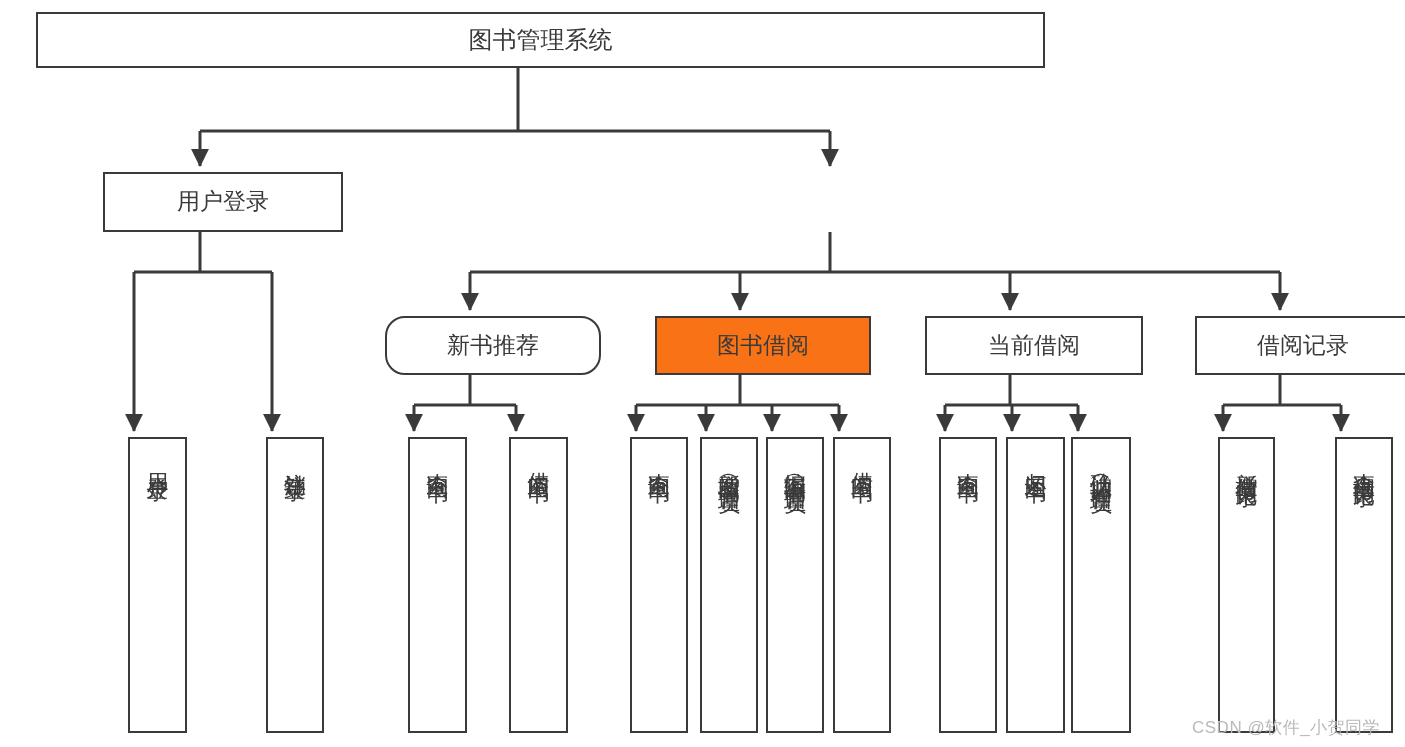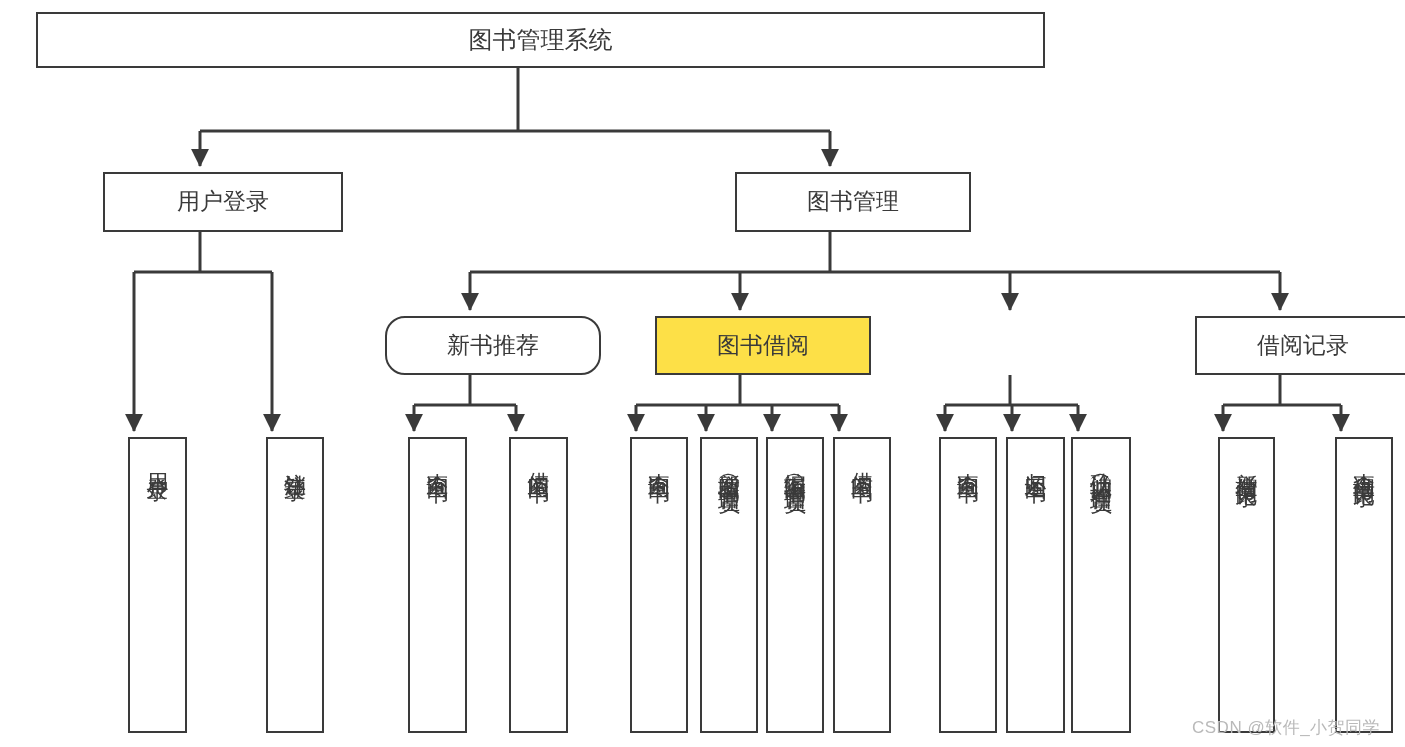--- a/index.html
+++ b/index.html
@@ -125,29 +125,29 @@
     </g>
   </svg>
 
   <div class="node horiz root" style="left: 13px; top: 12px; width: 1009px; height: 56px; border-color: rgb(58, 58, 58); background: rgb(255, 255, 255);">
     <span class="label" style="color: rgb(58, 58, 58);">图书管理系统</span>
   </div>
 
   <div class="node horiz" style="left: 80px; top: 172px; width: 240px; height: 60px; border-color: rgb(58, 58, 58); background: rgb(255, 255, 255);">
     <span class="label" style="color: rgb(58, 58, 58);">用户登录</span>
   </div>
-  <div class="node horiz" style="left: 712px; top: 172px; width: 236px; height: 60px; border-color: rgb(58, 58, 58); background: rgb(255, 255, 255);">
-    <span class="label" style="color: rgb(58, 58, 58);">图书管理</span>
-  </div>
 
   <div class="node horiz" style="left: 362px; top: 316px; width: 216px; height: 59px; border-color: rgb(58, 58, 58); background: rgb(255, 255, 255); border-radius: 20px;">
     <span class="label" style="color: rgb(58, 58, 58);">新书推荐</span>
   </div>
-  <div class="node horiz" style="left: 632px; top: 316px; width: 216px; height: 59px; border-color: rgb(58, 58, 58); background: #fde047;">
+  <div class="node horiz" style="left: 632px; top: 316px; width: 216px; height: 59px; border-color: rgb(58, 58, 58); background: #f97316;">
     <span class="label" style="color: rgb(58, 58, 58);">图书借阅</span>
+  </div>
+  <div class="node horiz" style="left: 902px; top: 316px; width: 218px; height: 59px; border-color: rgb(58, 58, 58); background: rgb(255, 255, 255);">
+    <span class="label" style="color: rgb(58, 58, 58);">当前借阅</span>
   </div>
   <div class="node horiz" style="left: 1172px; top: 316px; width: 216px; height: 59px; border-color: rgb(58, 58, 58); background: rgb(255, 255, 255); align-items: center;">
     <span class="label" style="color: rgb(58, 58, 58);">借阅记录</span>
   </div>
 
   <div class="node vert" style="left: 105px; top: 437px; width: 59px; height: 296px; border-color: rgb(58, 58, 58); background: rgb(255, 255, 255);">
     <span class="label" style="color: rgb(58, 58, 58);">用户登录</span>
   </div>
   <div class="node vert" style="left: 243px; top: 437px; width: 58px; height: 296px; border-color: rgb(58, 58, 58); background: rgb(255, 255, 255);">
     <span class="label" style="color: rgb(58, 58, 58);">注销登录</span>

